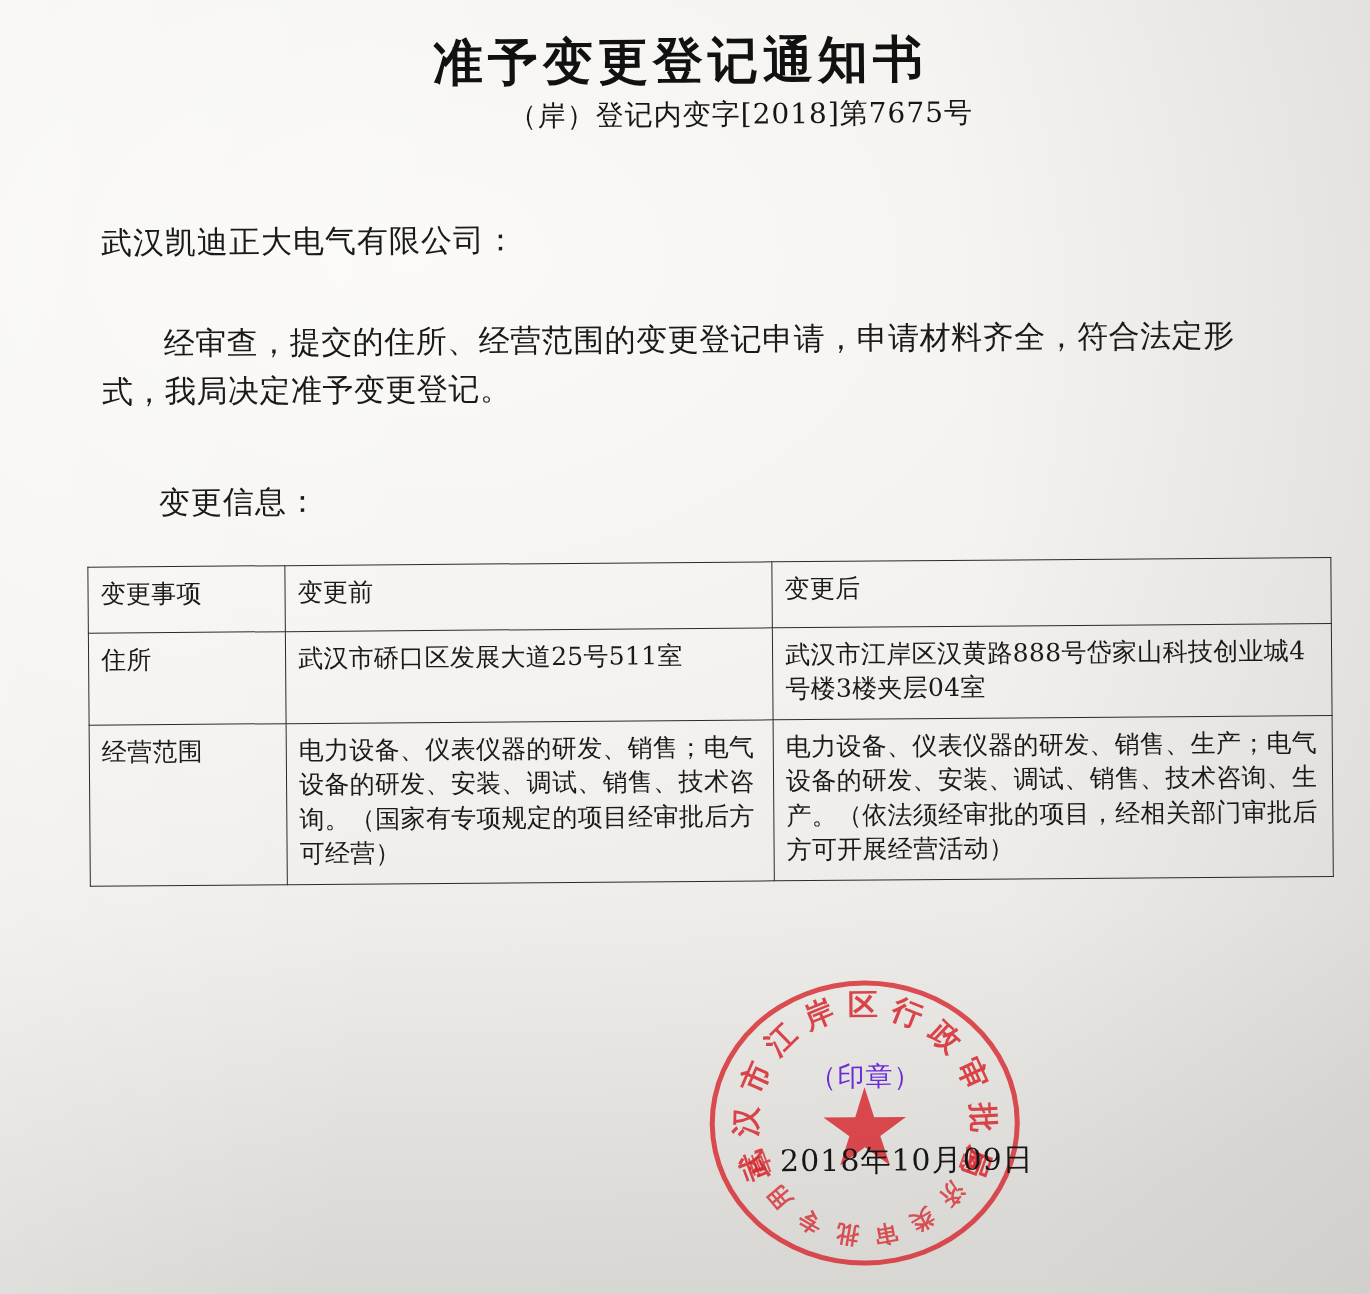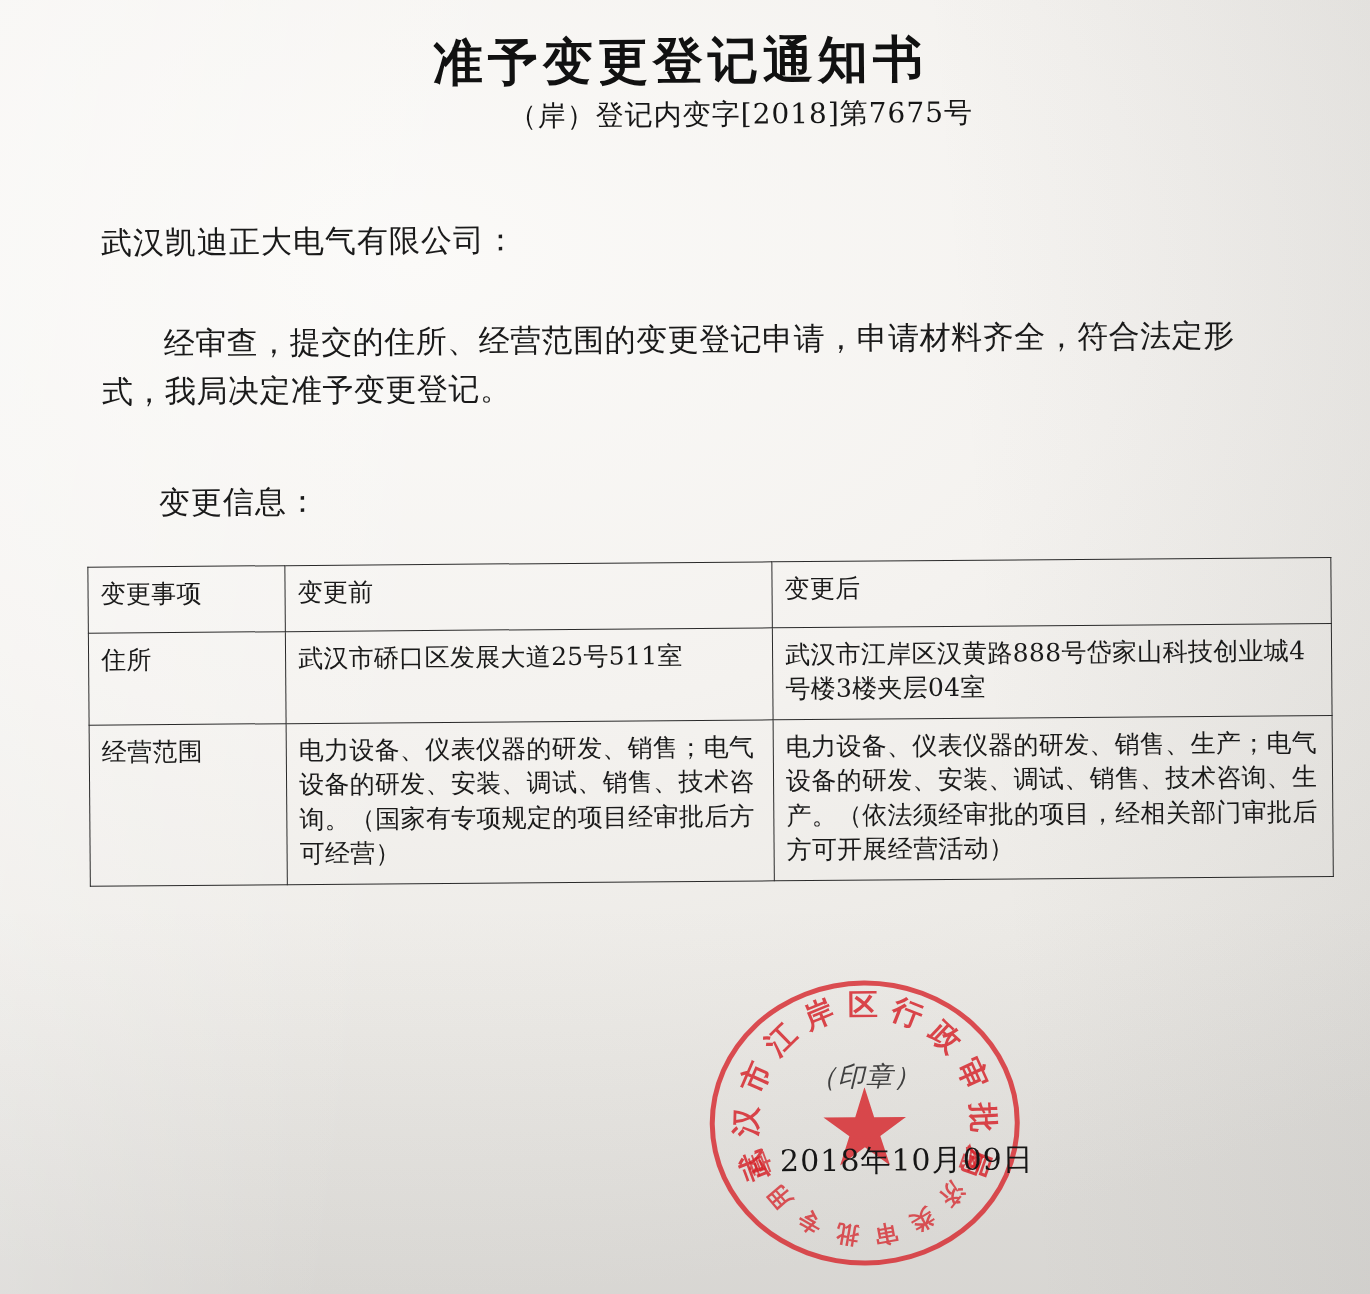--- a/index.html
+++ b/index.html
@@ -163,23 +163,22 @@
     font-size: 23px;
     font-weight: bold;
     letter-spacing: 2px;
   }
 
   .seal-label {
     position: absolute;
     left: 806px;
     top: 1060px;
     font-size: 27px;
-    color: #404040;
-    letter-spacing: 1px;
-    font-style: italic;
+    color: #6d28d9;
+    letter-spacing: 1px;
   }
   .seal-date {
     position: absolute;
     left: 776px;
     top: 1142px;
     font-size: 30px;
     color: #161616;
     letter-spacing: 1px;
   }
 </style>

